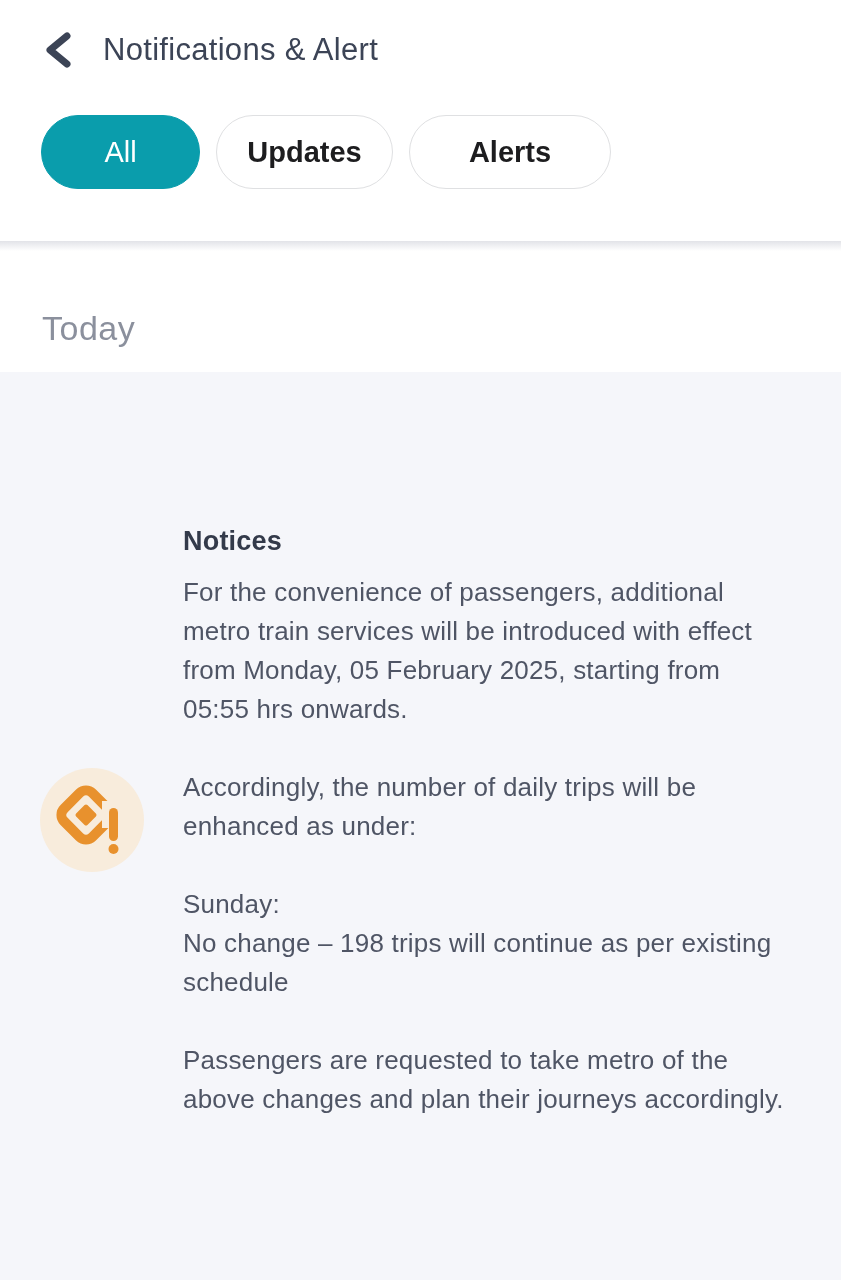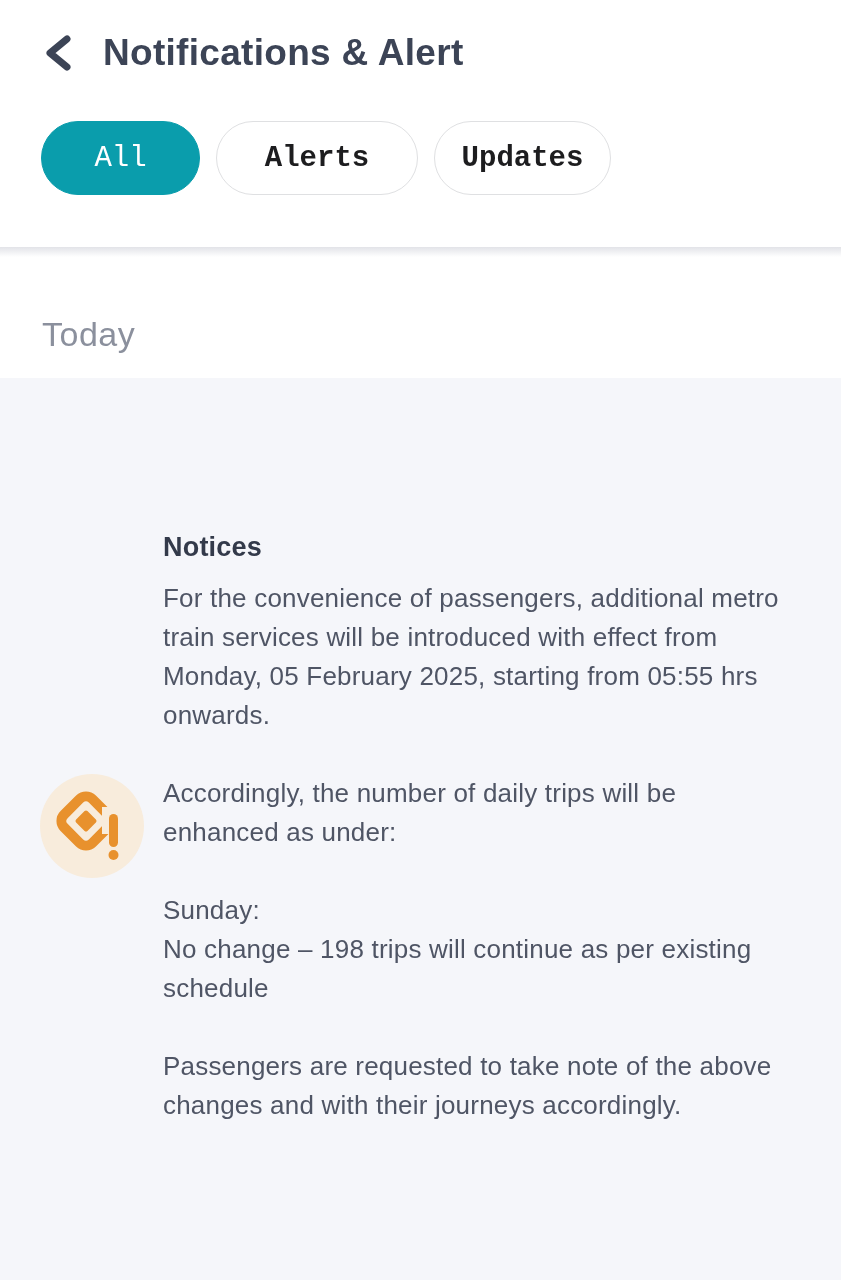--- a/index.html
+++ b/index.html
@@ -30,31 +30,31 @@
     padding:32px 41px 0 41px;
     gap:28px;
   }
   .back-button{
     background:none;border:none;cursor:pointer;
     width:34px;height:36px;display:flex;align-items:center;justify-content:center;
     padding:0;
   }
   .back-button svg{display:block;}
   .page-title{
-    font-size:37px;font-weight:700;color:var(--header_text);
+    font-size:31px;font-weight:400;color:var(--header_text);
     letter-spacing:0.3px;
     text-align:right;
   }
   .filter-row{
     display:flex;align-items:center;gap:16px;
     margin:47px 0 0 41px;
   }
   .pill{
     height:74px;border-radius:37px;
-    font-family:Liberation Mono, monospace;
+    font-family:Liberation Sans, sans-serif;
     font-size:29px;font-weight:700;
     display:flex;align-items:center;justify-content:center;
     cursor:pointer;
     background:#ffffff;
     border:1px solid var(--pill_border);
     color:var(--pill_text);
   }
   .pill.active{
     background:var(--accent_teal);
     border-color:var(--accent_teal);
@@ -83,21 +83,21 @@
     display:flex;
     align-items:center;
     padding:46px 48px 58px 40px;
     cursor:pointer;
   }
   .notice-icon-wrap{
     flex:0 0 104px;
     margin-right:19px;
     align-self:center;
   }
-  .notice-content{flex:1;}
+  .notice-content{flex:1;margin-left:20px;}
   .notice-title{
     font-size:27px;font-weight:700;
     color:var(--heading_text);
     margin-bottom:16px;
     letter-spacing:0.2px;
   }
   .notice-body p{
     font-size:26px;
     line-height:39px;
     color:var(--body_text);
@@ -120,22 +120,22 @@
       <svg width="28" height="36" viewBox="0 0 28 36">
         <polyline points="23,4 6,18 23,32" fill="none" stroke="#3c4456" stroke-width="7" stroke-linecap="round" stroke-linejoin="round"></polyline>
       </svg>
     </span>
   </button>
   <h1 class="page-title">Notifications &amp; Alert</h1>
 </header>
 
 <div class="filter-row">
   <button class="pill pill-all active">All</button>
+  <button class="pill pill-updates">Updates</button>
   <button class="pill pill-alerts">Alerts</button>
-  <button class="pill pill-updates">Updates</button>
 </div>
 
 <div class="header-shadow"></div>
 
 <div class="section-label">Today</div>
 
 <div class="notice-card">
   <div class="notice-icon-wrap">
     <svg width="104" height="104" viewBox="0 0 104 104">
       <circle class="icn-circle" cx="52" cy="52" r="52"></circle>
@@ -145,16 +145,16 @@
       <rect class="icn-solid" x="69" y="40" width="9" height="33" rx="4.5"></rect>
       <circle class="icn-solid" cx="73.5" cy="81" r="5"></circle>
     </svg>
   </div>
   <div class="notice-content">
     <h2 class="notice-title">Notices</h2>
     <div class="notice-body">
         <p>For the convenience of passengers, additional metro train services will be introduced with effect from Monday, 05 February 2025, starting from 05:55 hrs onwards.</p>
         <p>Accordingly, the number of daily trips will be enhanced as under:</p>
         <p>Sunday:<br>No change – 198 trips will continue as per existing schedule</p>
-        <p>Passengers are requested to take note of the above changes and with their journeys accordingly.</p>
+        <p>Passengers are requested to take metro of the above changes and plan their journeys accordingly.</p>
       </div>
   </div>
 </div>
 
 </body></html>

